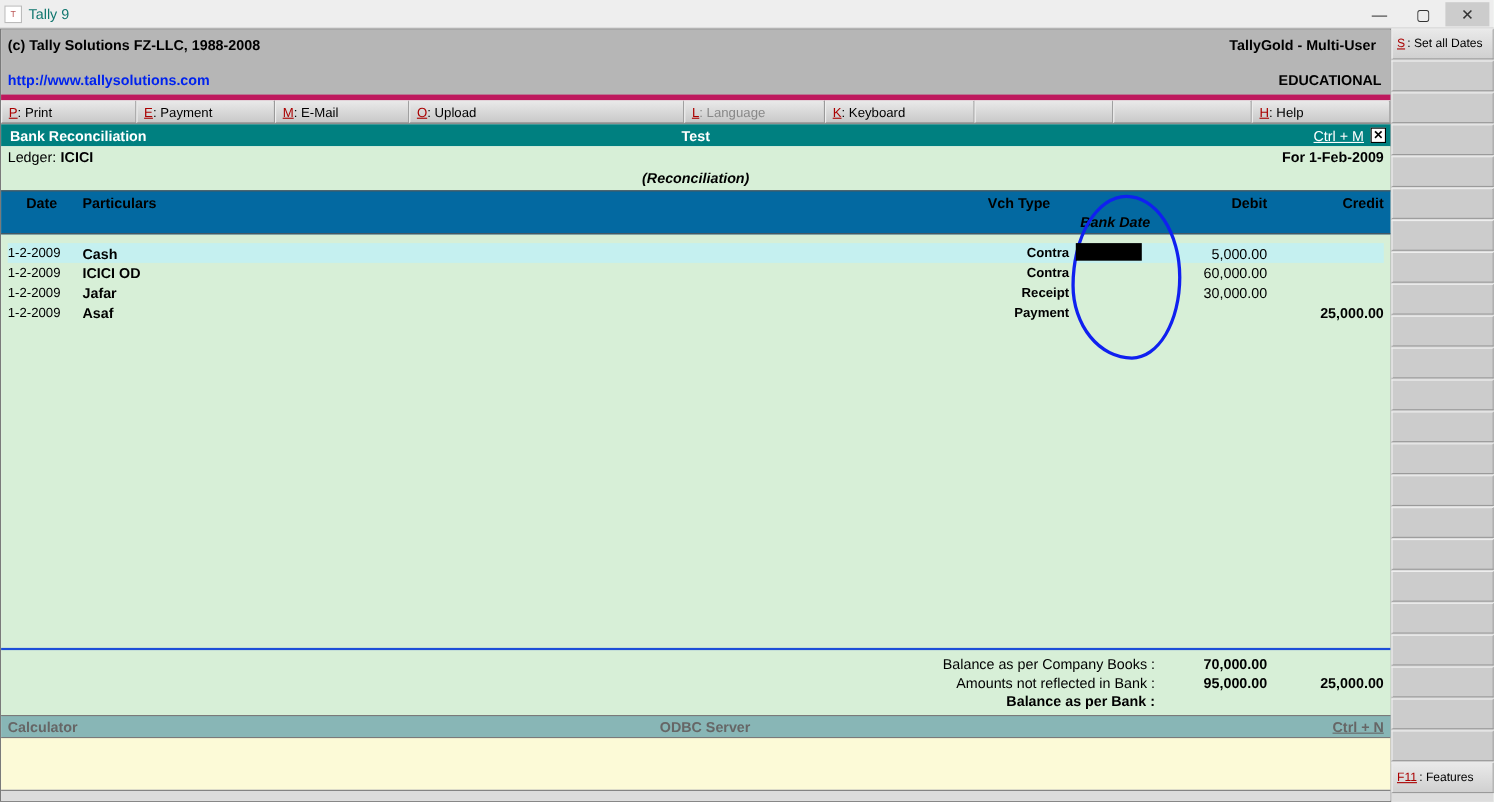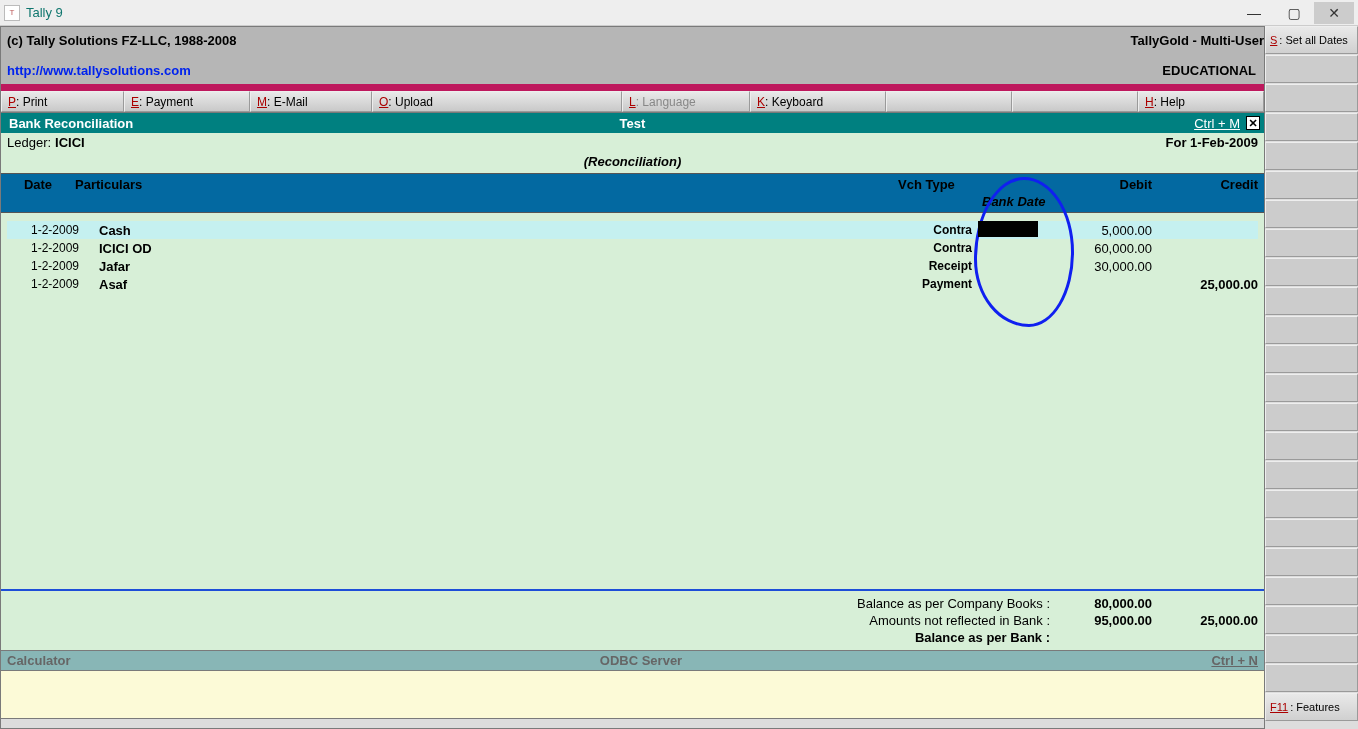--- a/index.html
+++ b/index.html
@@ -90,29 +90,29 @@
     overflow: hidden;
   }
   .side-btn .hk { color: #a00; text-decoration: underline; margin-right: 2px; }
   .side-btn.blank { background: #ccc; }
 
   
   .header-area {
     background: #b6b6b6;
     position: relative;
     height: 64px;
-    border-bottom: 7px solid #be185d;
+    border-bottom: 5px solid #be185d;
   }
   .header-area .copyright {
     position: absolute; top: 6px; left: 6px;
     font-weight: bold;
     color: #000;
   }
   .header-area .product {
-    position: absolute; top: 6px; right: 0;
+    position: absolute; top: 6px; right: 13px;
     font-weight: bold;
     color: #000;
   }
   .header-area .website {
     position: absolute; bottom: 6px; left: 6px;
     color: #0023ee;
     font-weight: bold;
   }
   .header-area .edu {
     position: absolute; bottom: 6px; right: 8px;
@@ -207,21 +207,21 @@
     flex: 1;
     padding: 8px 6px 0 6px;
     position: relative;
   }
   .data-row {
     display: flex;
     align-items: center;
     height: 18px;
   }
   .data-row.hilite { background: #c5f0f0; }
-  .data-row .d-date { width: 62px; font-size: 12px; margin-left: 24px; }
+  .data-row .d-date { width: 62px; font-size: 12px; }
   .data-row .d-part { flex: 1; font-weight: bold; padding-left: 6px; }
   .data-row .d-vch { width: 80px; text-align: right; font-weight: bold; padding-right: 6px; font-size: 12px;}
   .data-row .d-bd { width: 80px; position: relative; }
   .data-row .d-bd .cursor { background: #000; width: 60px; height: 16px; display: inline-block; }
   .data-row .d-debit { width: 100px; text-align: right; font-weight: normal; padding-right: 6px; }
   .data-row .d-credit { width: 100px; text-align: right; font-weight: bold; }
 
   .summary {
     border-top: 2px solid #1d4ed8;
     padding: 4px 6px;
@@ -382,21 +382,21 @@
               <div class="d-vch">Payment</div>
               <div class="d-bd"></div>
               <div class="d-debit"></div>
               <div class="d-credit">25,000.00</div>
             </div>
           </div>
 
         <div class="summary" id="summary">
             <div class="summary-row">
               <div class="label">Balance as per Company Books :</div>
-              <div class="debit">80,000.00</div>
+              <div class="debit">70,000.00</div>
               <div class="credit"></div>
             </div>
             <div class="summary-row">
               <div class="label">Amounts not reflected in Bank :</div>
               <div class="debit">95,000.00</div>
               <div class="credit">25,000.00</div>
             </div>
             <div class="summary-row bold">
               <div class="label">Balance as per Bank :</div>
               <div class="debit"></div>

